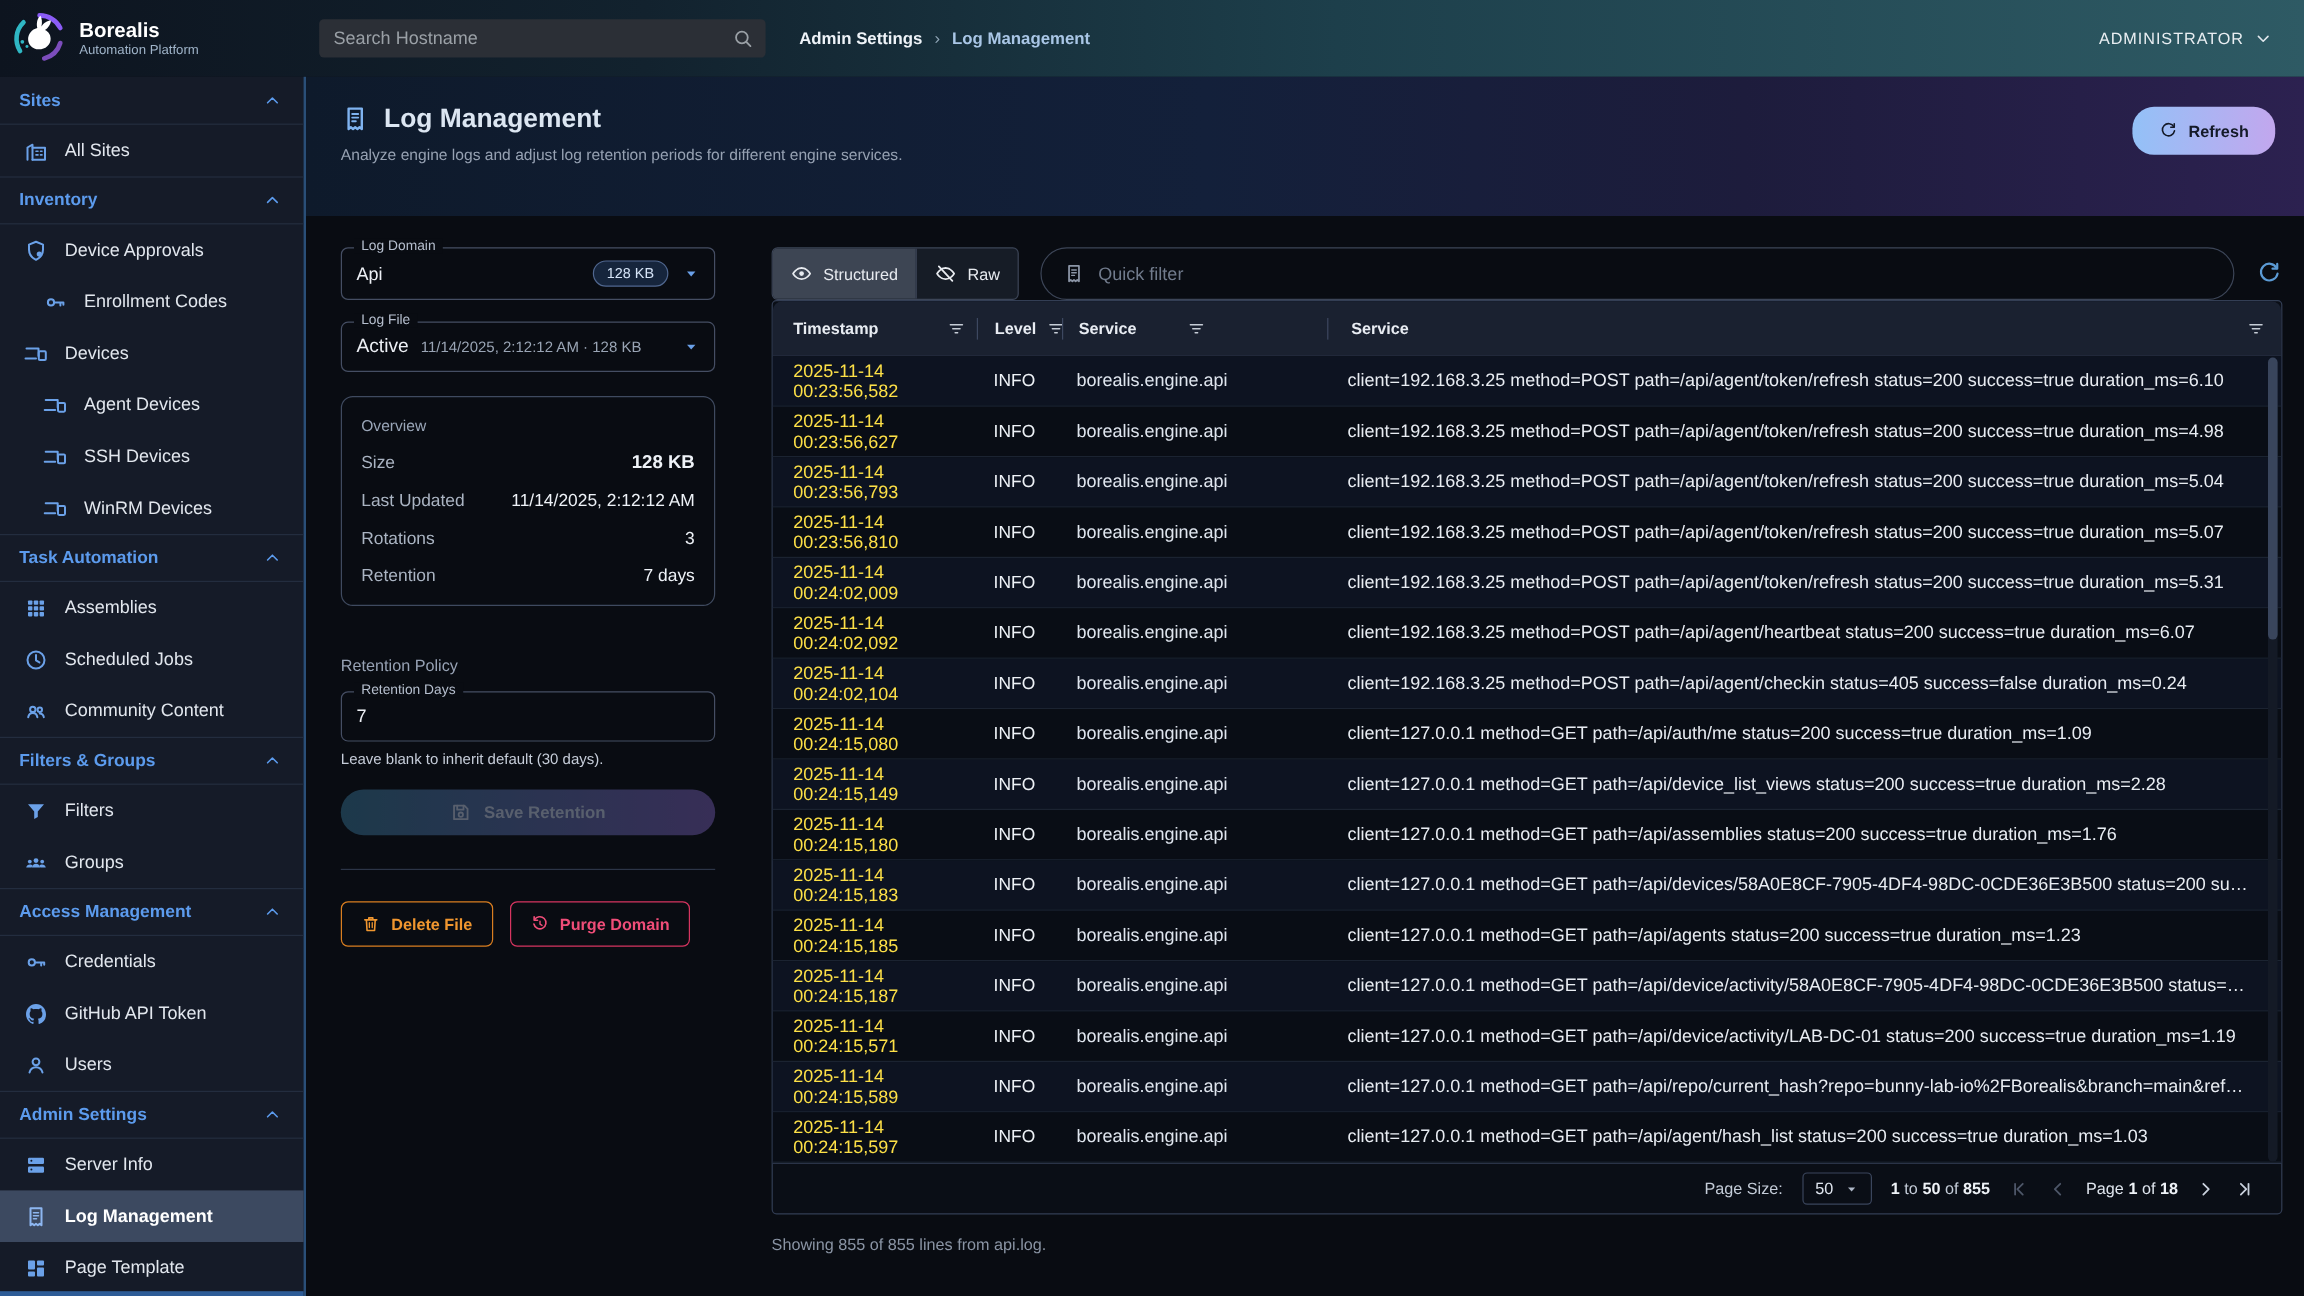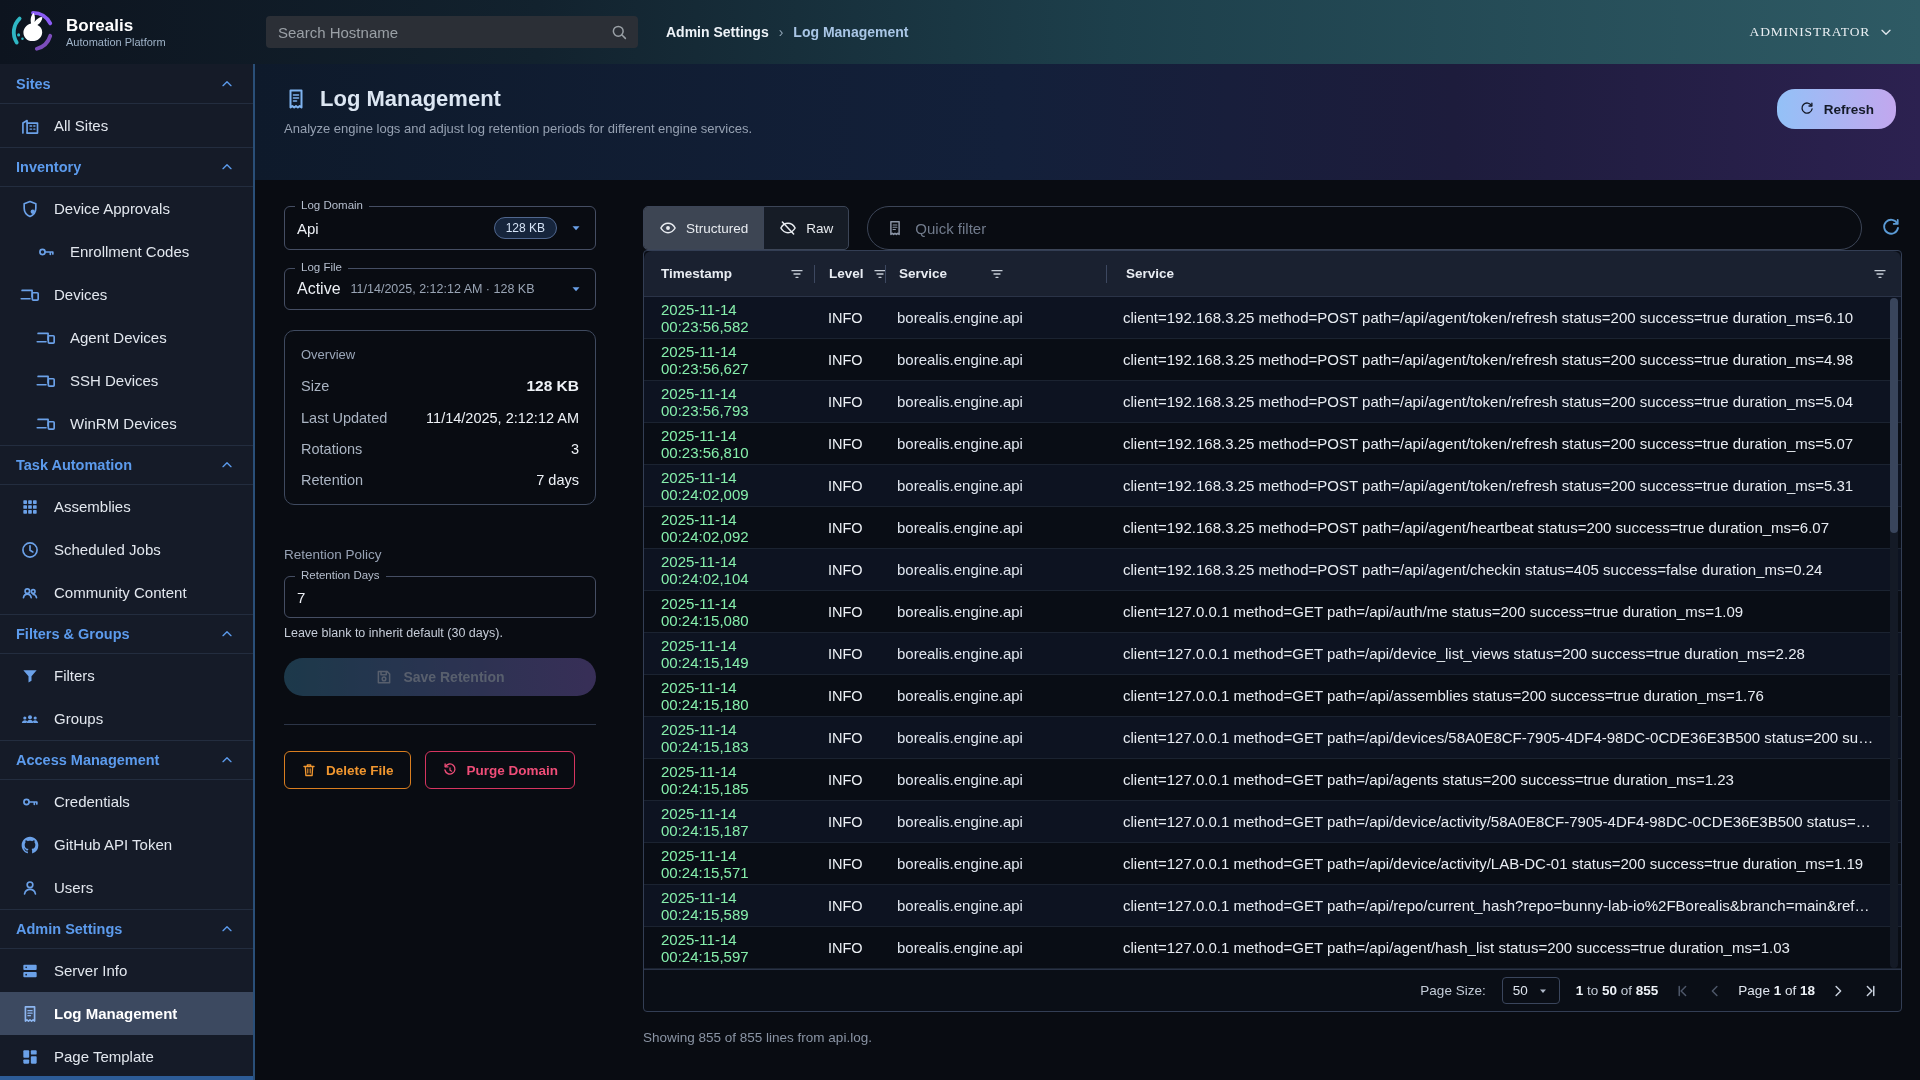--- a/index.html
+++ b/index.html
@@ -23,21 +23,21 @@
     display:flex; align-items:center; padding:0 10px 0 12px; }
   .search-box input { flex:1; background:transparent; border:none; outline:none;
     color:#0ea5e9; font-size:15px; font-family:inherit; }
   .search-box input::placeholder { color:#9aa0a6; }
   .search-box .ic { color:#9aa0a6; }
   .breadcrumb { display:flex; align-items:center; gap:10px; margin-left:28px; font-size:14px; }
   .bc-root { color:#eef3f8; font-weight:bold; }
   .bc-sep { color:#8fa4b5; }
   .bc-current { color:#a9c6e6; font-weight:bold; }
   .user-menu { position:absolute; right:26px; display:flex; align-items:flex-end; gap:8px;
-    color:#e9eef2; font-size:13.5px; letter-spacing:0.8px; cursor:default;font-family:Liberation Serif, serif; }
+    color:#e9eef2; font-size:13.5px; letter-spacing:0.8px; cursor:default; }
   .user-menu .ic { color:#dfe6ec; }
 
   
   .shell { display:flex; height:1016px; }
 
   
   .sidebar { width:255px; background:#151b28; border-right:2px solid #2a4f78;
     display:flex; flex-direction:column; position:relative; }
   .sidebar::after { content:""; position:absolute; left:0; right:0; bottom:0; height:4px; background:#2d5c97; }
   .sec-header { height:40px; display:flex; align-items:center; justify-content:space-between;
@@ -141,21 +141,21 @@
   .hcell.col-ts .ic { margin-left:auto; margin-right:9px; }
   .hcell.col-lv .ic { margin-left:8px; }
   .hcell.col-sv .ic { margin-left:42px; }
   .hcell.col-msg .ic { margin-left:auto; margin-right:13px; }
 
   .tbody { display:flex; flex-direction:column; }
   .trow { height:42px; display:flex; align-items:center; border-bottom:1px solid #1b2331;
     font-size:15px; }
   .trow:nth-child(odd) { background:#0d1321; }
   .trow:nth-child(even) { background:#090d15; }
-  .c-ts { color:#86efac; }
+  .c-ts { color:#fde047; }
   .c-lv { color:#eef2f7; font-size:14.5px; }
   .c-sv { color:#dfe5ee; }
   .c-msg { color:#e8ecf2; white-space:nowrap; overflow:hidden; text-overflow:ellipsis; padding-right:26px; }
 
   .vscroll { position:absolute; top:47px; bottom:43px; right:3px; width:8px;
     background:#141a26; border-radius:4px; }
   .vscroll .thumb { position:absolute; top:0; left:0; width:8px; height:235px;
     background:#39455c; border-radius:4px; }
 
   .pagination { height:42px; display:flex; align-items:center; justify-content:flex-end;

